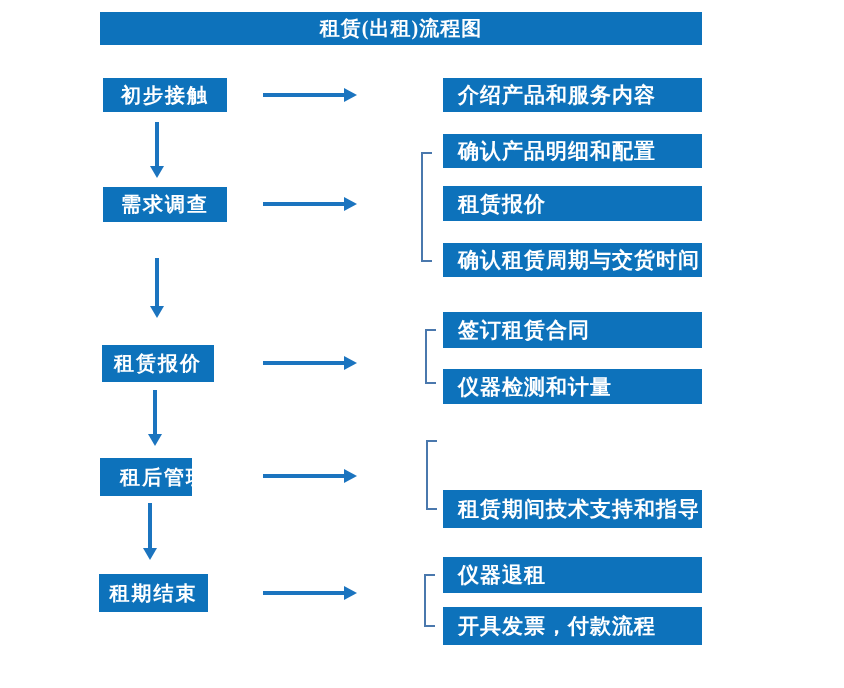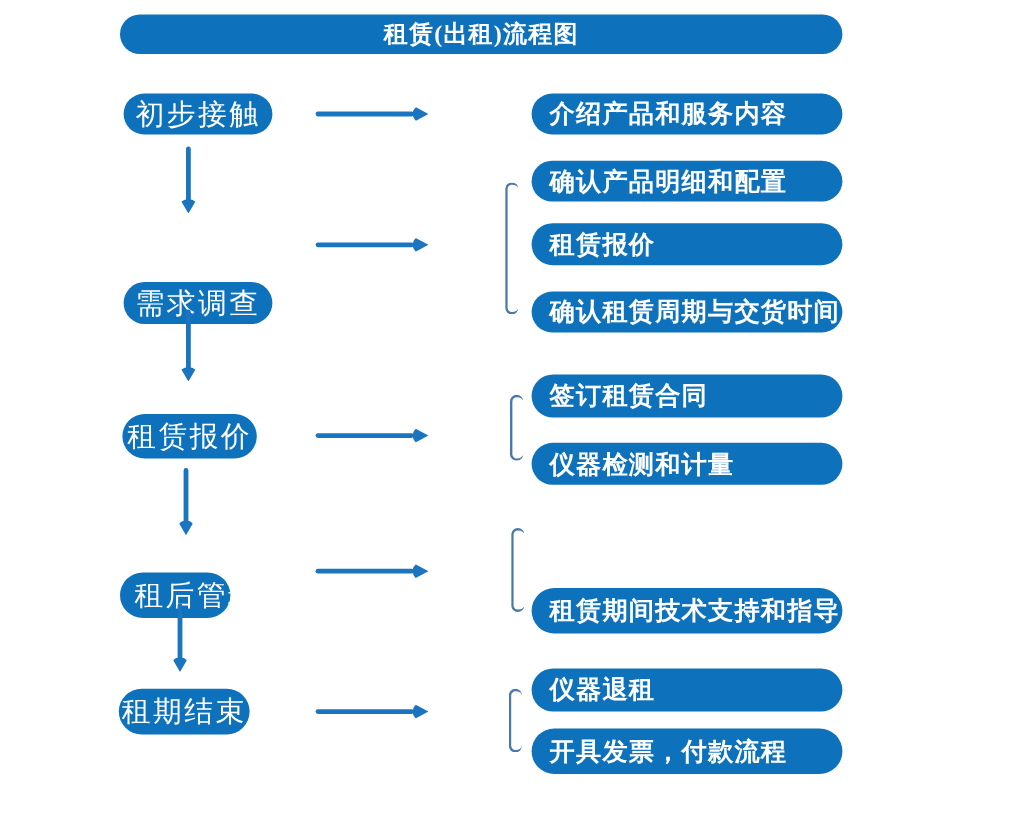--- a/index.html
+++ b/index.html
@@ -2,36 +2,36 @@
 <html style="--primary: #0d72bb; --arrow: #1b74bf; --bracket: #4a78ad; --text: #ffffff; --bg: #ffffff;"><head>
 <meta charset="utf-8">
 <style>
   :root{
     --primary:#0d72bb;
     --arrow:#1b74bf;
     --bracket:#4a78ad;
     --text:#ffffff;
     --bg:#ffffff;
   }
-  *{margin:0;padding:0;box-sizing:border-box;border-radius:31px;}
+  *{margin:0;padding:0;box-sizing:border-box;}
   html,body{width:844px;height:688px;background:var(--bg);overflow:hidden;}
   body{font-family:"Liberation Serif","DejaVu Serif",serif;}
   .canvas{position:relative;width:844px;height:688px;background:var(--bg);}
 
   .titlebar{
     position:absolute;left:100px;top:12px;width:602px;height:33px;
     background:var(--primary);color:var(--text);
     font-size:20px;font-weight:bold;
     display:flex;align-items:center;justify-content:center;
     letter-spacing:1px;
   }
 
   .stepbox{
     position:absolute;background:var(--primary);color:var(--text);
-    font-size:24px;font-weight:normal;
+    font-size:20px;font-weight:bold;
     display:flex;align-items:center;justify-content:center;
     letter-spacing:2px;white-space:nowrap;
   }
 
   .detailbox{
     position:absolute;left:443px;width:259px;
     background:var(--primary);color:var(--text);
     font-size:21px;font-weight:bold;
     display:flex;align-items:center;justify-content:flex-start;
     padding-left:15px;letter-spacing:1px;white-space:nowrap;
@@ -55,23 +55,23 @@
   }
 </style>
 </head>
 <body>
 
 <div class="canvas">
 
   <div class="titlebar">租赁(出租)流程图</div>
 
   <div class="stepbox" style="left:103px;top:78px;width:124px;height:34px;">初步接触</div>
-  <div class="stepbox" style="left:103px;top:187px;width:124px;height:35px;margin-top:48px;">需求调查</div>
+  <div class="stepbox" style="left:103px;top:187px;width:124px;height:35px;">需求调查</div>
   <div class="stepbox" style="left:102px;top:345px;width:112px;height:37px;">租赁报价</div>
-  <div class="stepbox" style="left:100px;top:477px;width:92px;height:38px;padding-left:36px;">租后管理</div>
+  <div class="stepbox" style="left:100px;top:458px;width:92px;height:38px;padding-left:36px;">租后管理</div>
   <div class="stepbox" style="left:99px;top:574px;width:109px;height:38px;">租期结束</div>
 
   <div class="detailbox" style="top:78px;height:34px;">介绍产品和服务内容</div>
 
   <div class="detailbox" style="top:134px;height:34px;">确认产品明细和配置</div>
   <div class="detailbox" style="top:186px;height:35px;">租赁报价</div>
   <div class="detailbox" style="top:243px;height:34px;">确认租赁周期与交货时间</div>
 
   <div class="detailbox" style="top:312px;height:36px;">签订租赁合同</div>
   <div class="detailbox" style="top:369px;height:35px;">仪器检测和计量</div>

